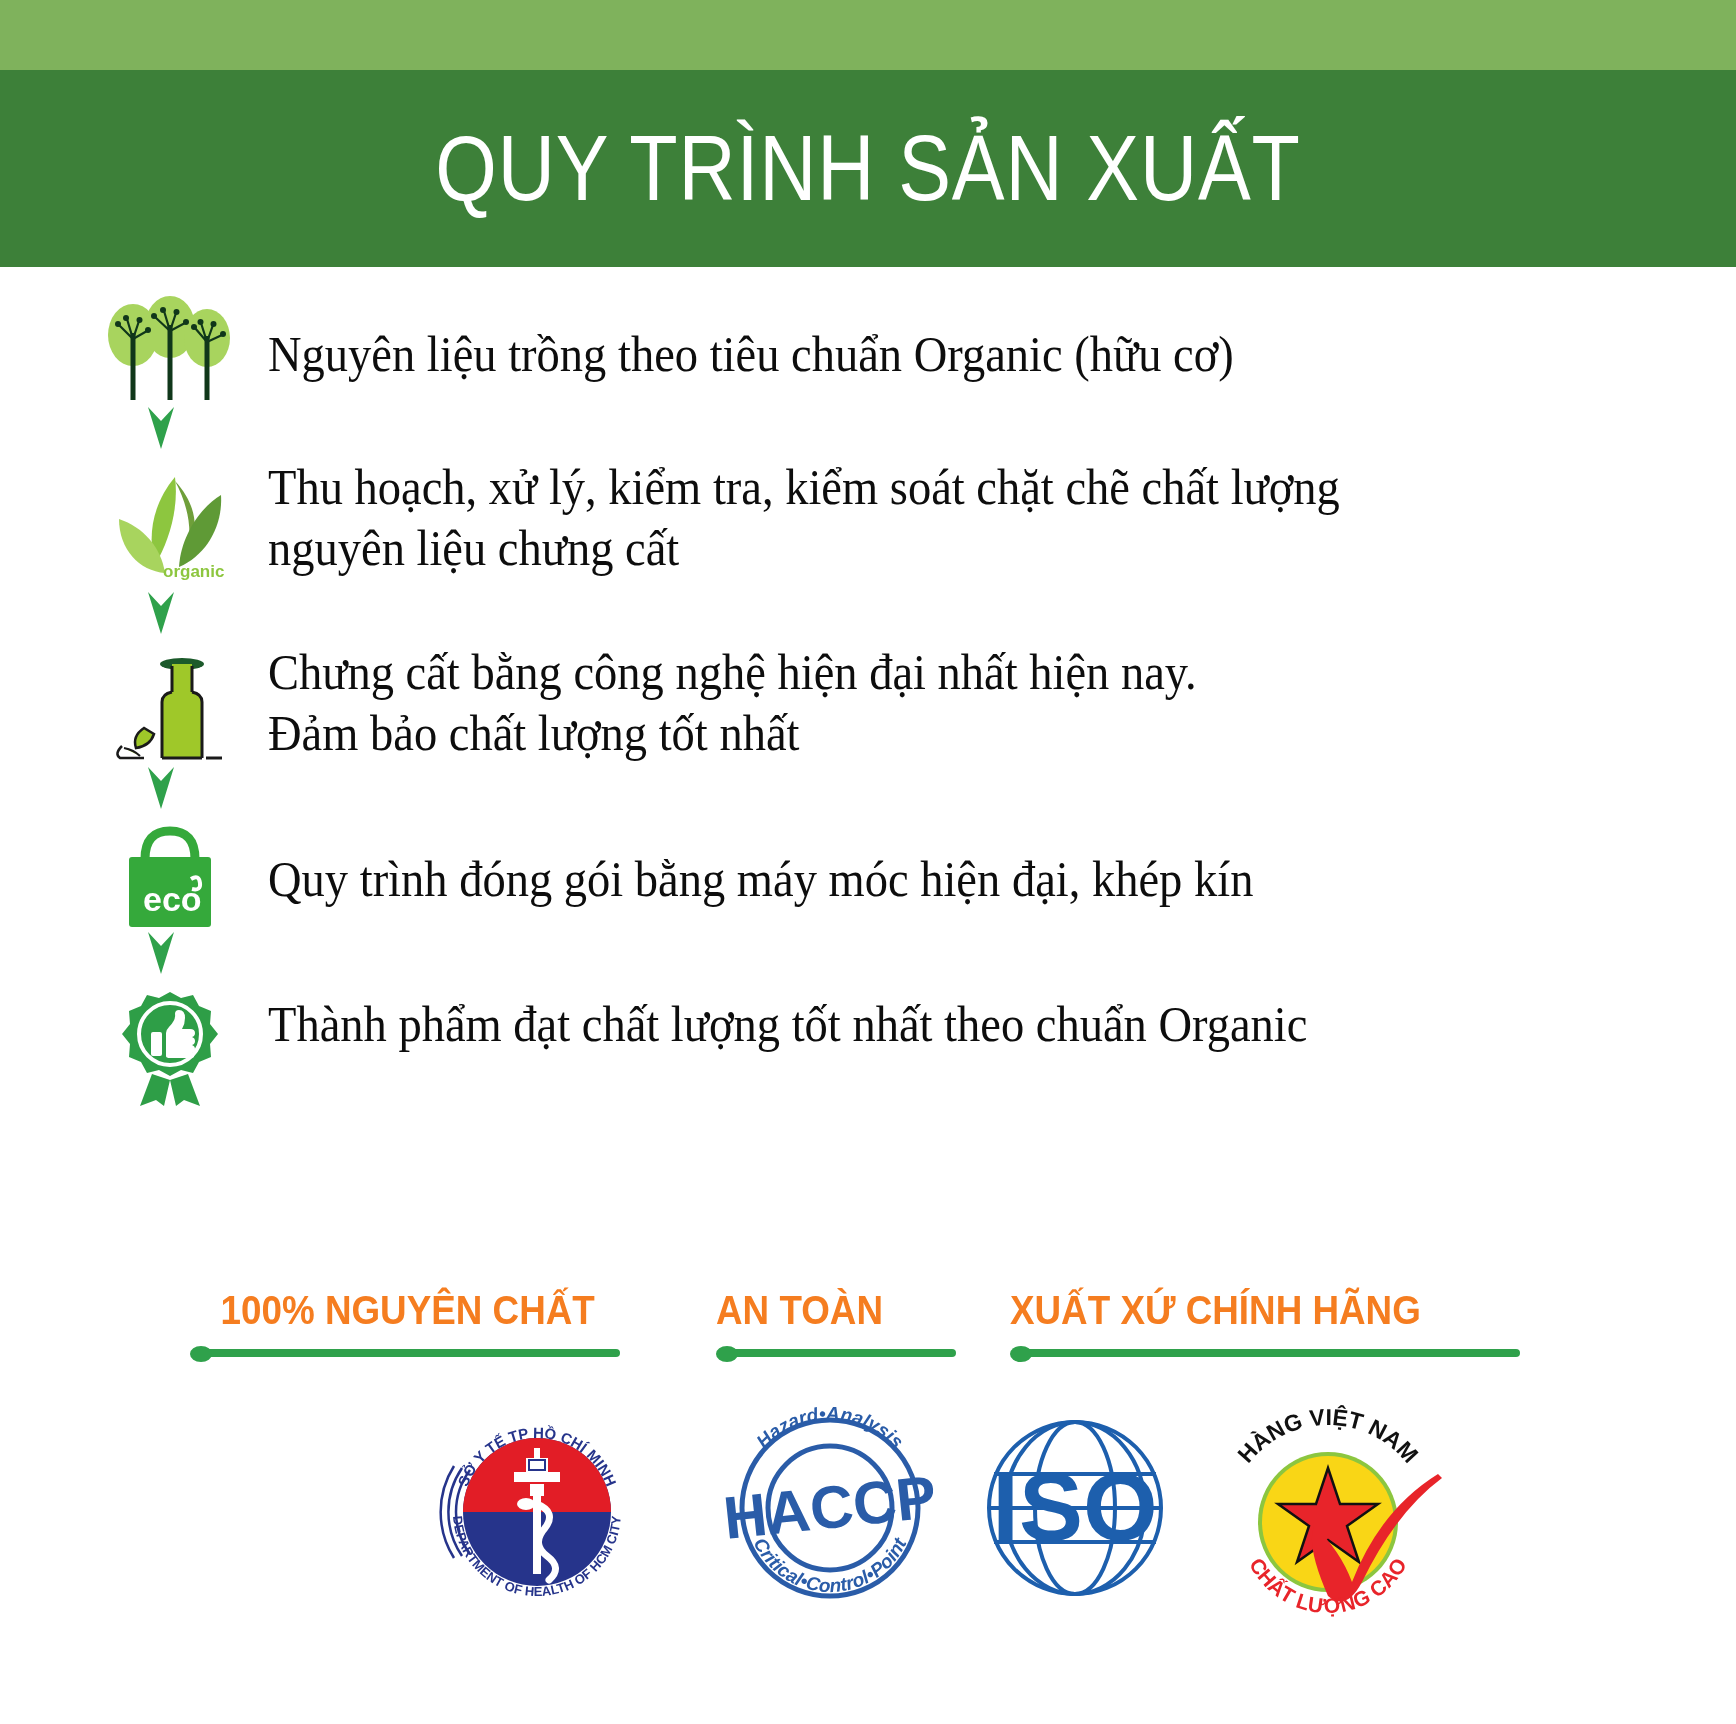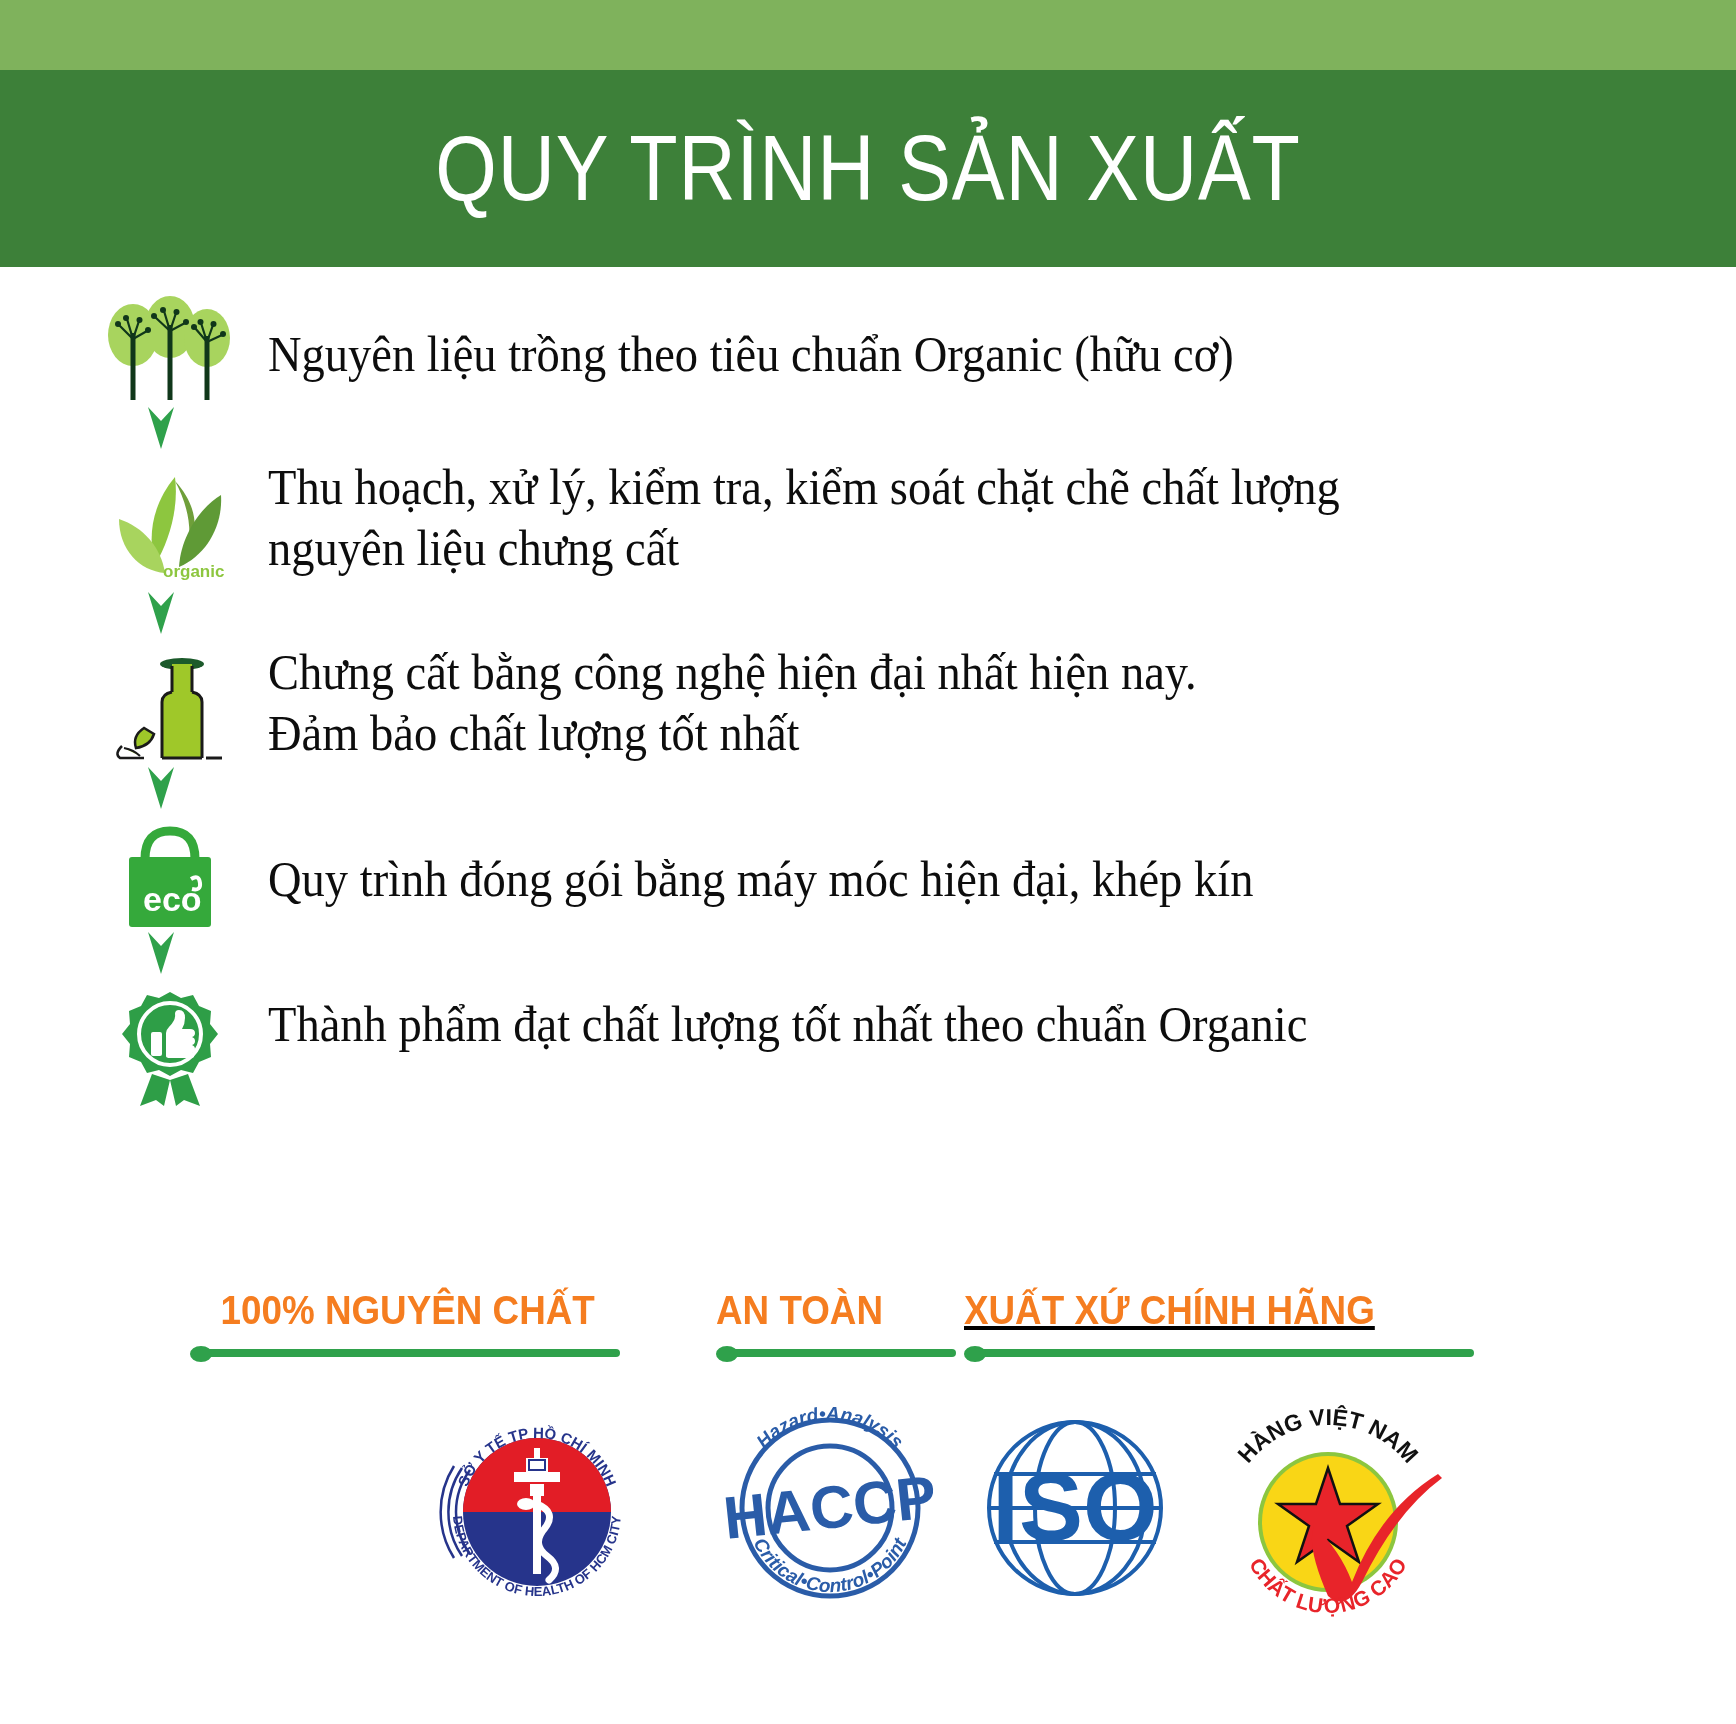--- a/index.html
+++ b/index.html
@@ -195,21 +195,21 @@
     </div>
 
     <div class="feature" style="left:700px; width:320px;margin-left:16px;">
       <div class="feature-label">AN TOÀN</div>
       <div class="feature-rule">
         <div class="bar" style="width:230px;"></div>
         <div class="dot"></div>
       </div>
     </div>
 
-    <div class="feature" style="left:964px; width:530px;text-decoration:underline;">
+    <div class="feature" style="left:1010px; width:530px;">
       <div class="feature-label">XUẤT XỨ CHÍNH HÃNG</div>
       <div class="feature-rule">
         <div class="bar" style="width:500px;"></div>
         <div class="dot"></div>
       </div>
     </div>
 
   </div>
 
   <div class="certs">

